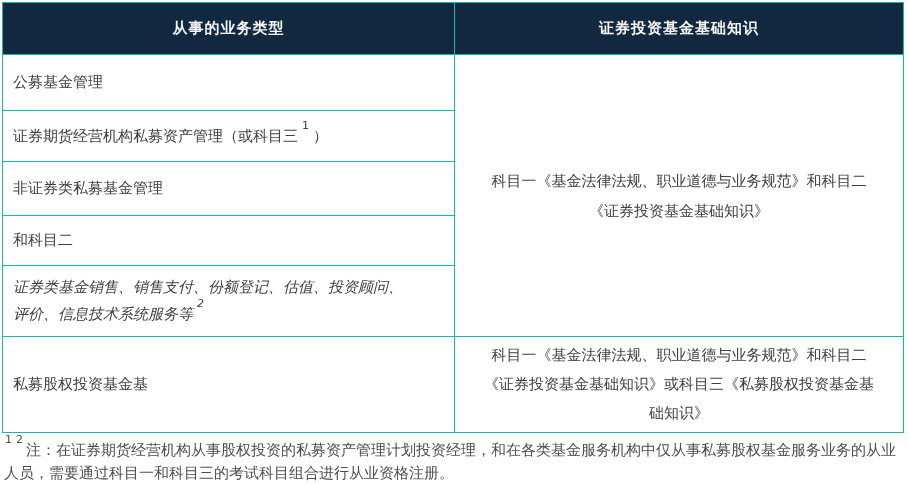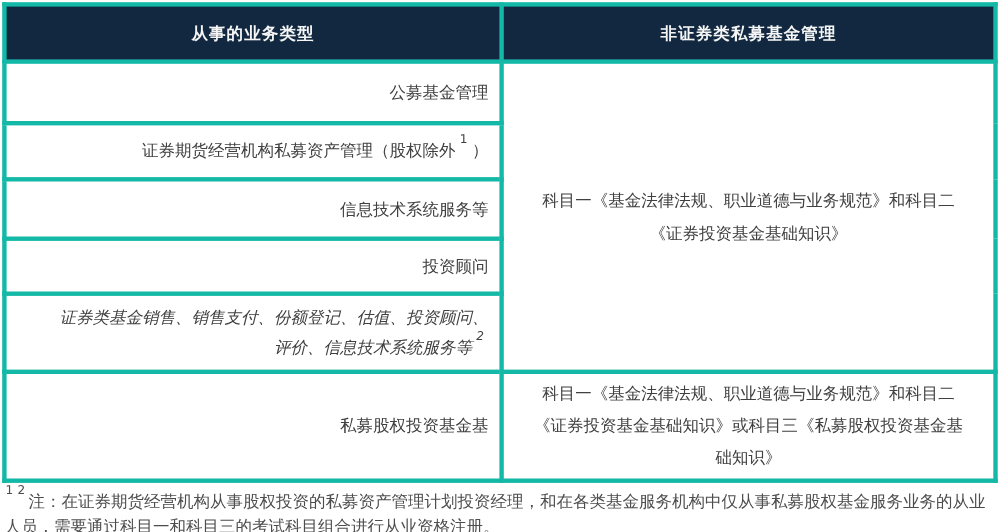--- a/index.html
+++ b/index.html
@@ -20,35 +20,35 @@
     border-collapse: collapse;
     table-layout: fixed;
     width: 901px;
     color: #404040;
     font-size: 15px;
   }
   col.c1 { width: 452px; }
   col.c2 { width: 449px; }
   table.exam-table th,
   table.exam-table td {
-    border: 4px solid #14b8a6;
+    border: 1px solid #14b8a6;
     box-sizing: border-box;
   }
   th.hdr {
     background: #112840;
     color: #f5f5f5;
     height: 52px;
     font-size: 15px;
     font-weight: bold;
     text-align: center;
     vertical-align: middle;
     letter-spacing: 1px;
   }
   td.biz {
-    text-align: right;
+    text-align: left;
     vertical-align: middle;
     padding: 2px 10px;
     line-height: 27px;
   }
   td.req {
     text-align: center;
     vertical-align: middle;
     padding: 4px 17px;
     line-height: 30px;
     white-space: pre-line;
@@ -86,39 +86,39 @@
 <div class="page">
 
   <table class="exam-table">
     <colgroup>
         <col class="c1">
         <col class="c2">
       </colgroup>
     <thead>
       <tr>
         <th class="hdr">从事的业务类型</th>
-        <th class="hdr">非证券类私募基金管理</th>
+        <th class="hdr">证券投资基金基础知识</th>
       </tr>
     </thead>
     <tbody>
       <tr class="r1">
         <td class="biz">公募基金管理</td>
         <td class="req" rowspan="5">科目一《基金法律法规、职业道德与业务规范》和科目二
 《证券投资基金基础知识》</td>
       </tr>
       <tr class="r2">
         <td class="biz">
-          <span>证券期货经营机构私募资产管理（股权除外</span><sup class="fn-ref">1</sup><span>）</span>
+          <span>证券期货经营机构私募资产管理（或科目三</span><sup class="fn-ref">1</sup><span>）</span>
         </td>
       </tr>
       <tr class="r3">
-        <td class="biz">信息技术系统服务等</td>
+        <td class="biz">非证券类私募基金管理</td>
       </tr>
       <tr class="r4">
-        <td class="biz">投资顾问</td>
+        <td class="biz">和科目二</td>
       </tr>
       <tr class="r5">
         <td class="biz">
           <span class="preline">证券类基金销售、销售支付、份额登记、估值、投资顾问、
 评价、信息技术系统服务等</span><sup class="fn-ref">2</sup>
         </td>
       </tr>
       <tr class="r6">
         <td class="biz">私募股权投资基金基</td>
         <td class="req req6">科目一《基金法律法规、职业道德与业务规范》和科目二

